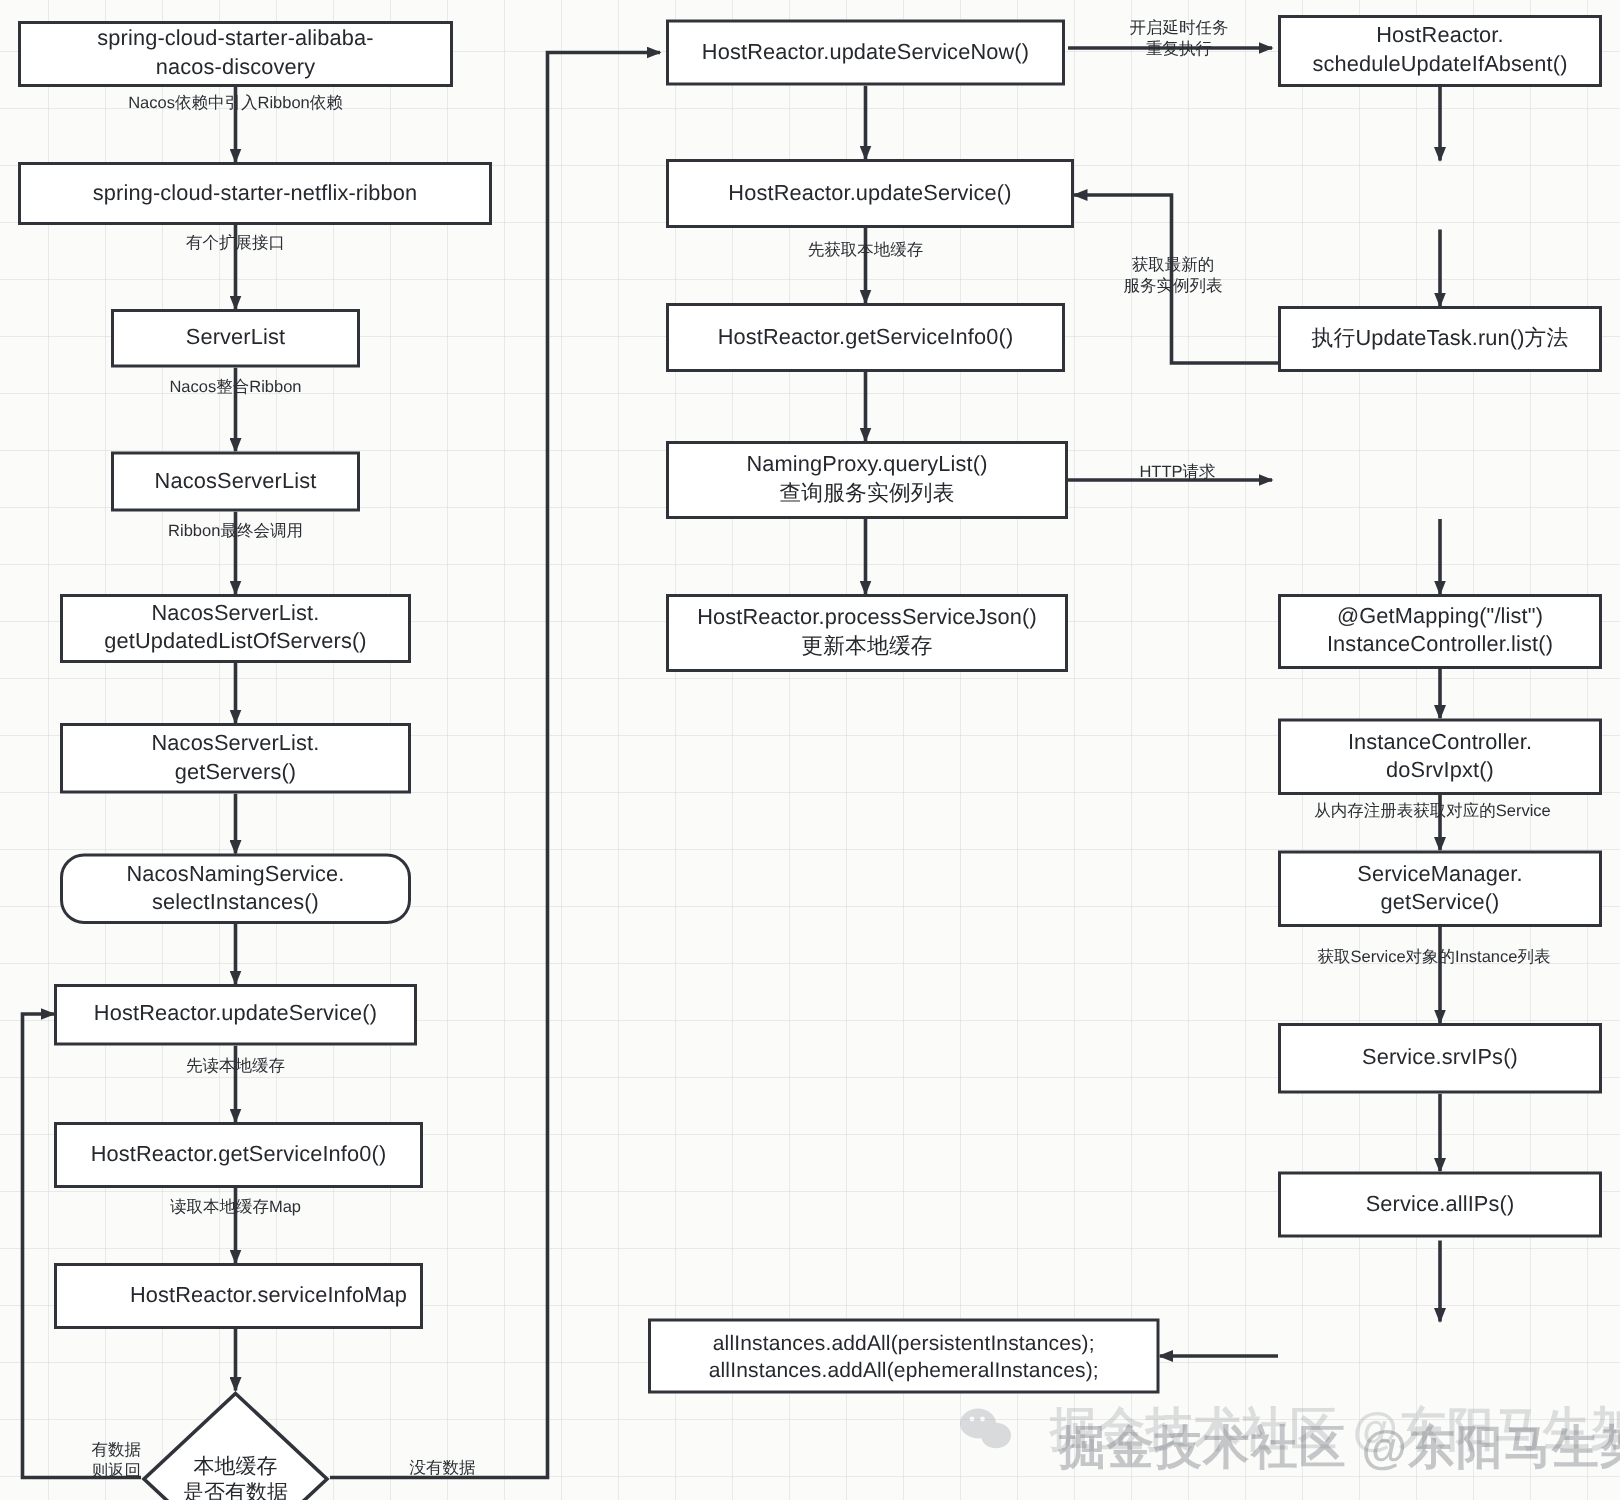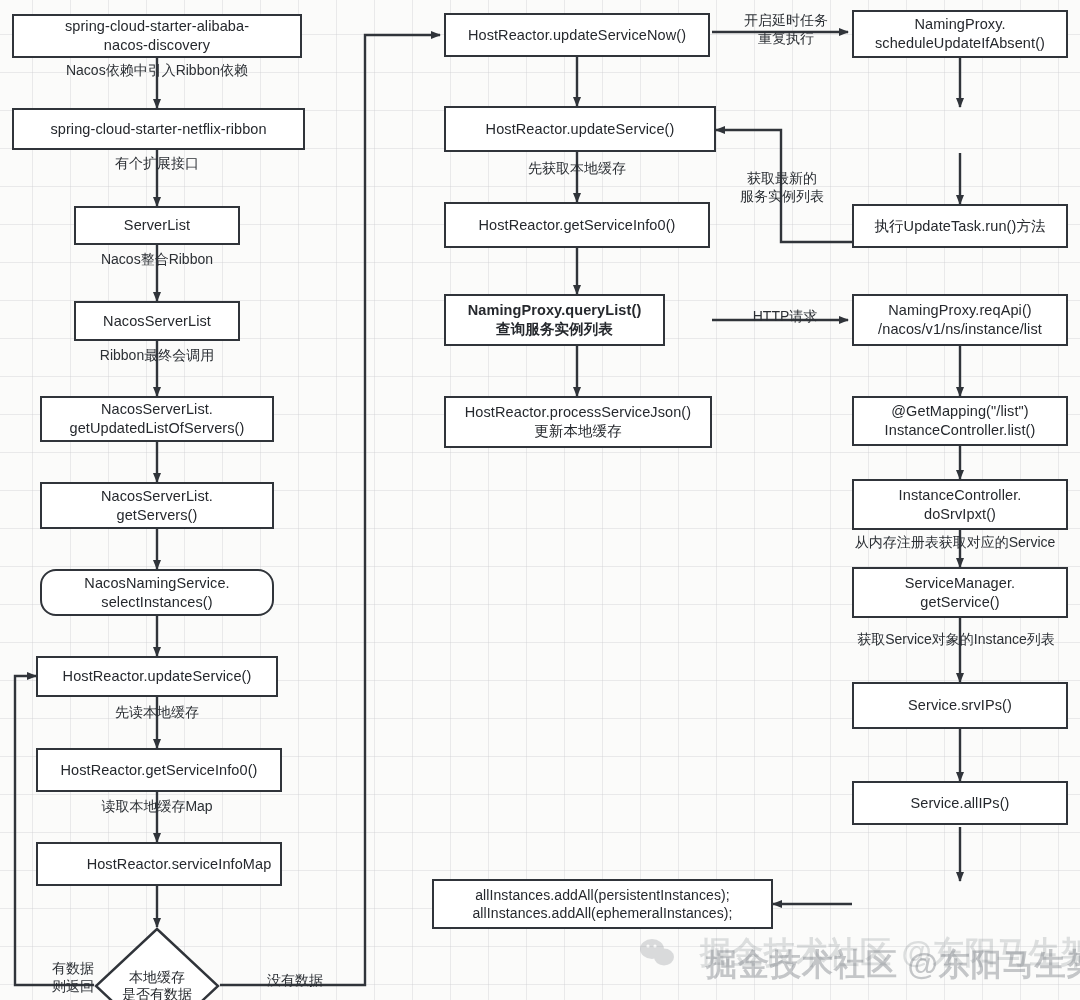--- a/index.html
+++ b/index.html
@@ -30,21 +30,21 @@
     line-height:1.30;
     letter-spacing:.1px;
     white-space:pre-line;
     padding:2px 4px;
     box-shadow:0 0 0 0 rgba(0,0,0,0);
   }
   .node.small{font-size:14px;}
   .edge-label{
     position:absolute;
     color:#2b2f34;
-    font-size:14px;
+    font-size:11px;
     line-height:1.28;
     text-align:center;
     white-space:pre-line;
     background:transparent;
     pointer-events:none;
   }
   .diamond-wrap{position:absolute;}
   .diamond-wrap .shape{position:absolute;left:0;top:0;width:100%;height:100%;}
   .diamond-wrap .dtext{
     position:absolute;left:0;top:0;width:100%;height:100%;
@@ -117,21 +117,21 @@
 
       <path d="M712,32 L730,32 L730,32 L848,32"></path>
 
       <path d="M852,904 L773,904"></path>
     </g>
   </svg>
 
   <div class="node" style="left:12px;top:14px;width:290px;height:44px;">spring-cloud-starter-alibaba-
 nacos-discovery</div>
 
-  <div class="node" style="left:12px;top:108px;width:293px;height:42px;">spring-cloud-starter-netflix-ribbon</div>
+  <div class="node" style="left:12px;top:108px;width:316px;height:42px;">spring-cloud-starter-netflix-ribbon</div>
 
   <div class="node" style="left:74px;top:206px;width:166px;height:39px;">ServerList</div>
 
   <div class="node" style="left:74px;top:301px;width:166px;height:40px;">NacosServerList</div>
 
   <div class="node" style="left:40px;top:396px;width:234px;height:46px;">NacosServerList.
 getUpdatedListOfServers()</div>
 
   <div class="node" style="left:40px;top:482px;width:234px;height:47px;">NacosServerList.
 getServers()</div>
@@ -152,37 +152,35 @@
     <div class="dtext">本地缓存
 是否有数据</div>
   </div>
 
   <div class="node" style="left:444px;top:13px;width:266px;height:44px;">HostReactor.updateServiceNow()</div>
 
   <div class="node" style="left:444px;top:106px;width:272px;height:46px;">HostReactor.updateService()</div>
 
   <div class="node" style="left:444px;top:202px;width:266px;height:46px;">HostReactor.getServiceInfo0()</div>
 
-  <div class="node" style="left:444px;top:294px;width:221px;height:52px;font-weight:bold;">NamingProxy.queryList()
+  <div class="node" style="left:444px;top:294px;width:268px;height:52px;">NamingProxy.queryList()
 查询服务实例列表</div>
 
   <div class="node" style="left:444px;top:396px;width:268px;height:52px;">HostReactor.processServiceJson()
 更新本地缓存</div>
 
   <div class="node small" style="left:432px;top:879px;width:341px;height:50px;">allInstances.addAll(persistentInstances);
 allInstances.addAll(ephemeralInstances);</div>
 
-  <div class="node" style="left:852px;top:10px;width:216px;height:48px;">NamingProxy.
+  <div class="node" style="left:852px;top:10px;width:216px;height:48px;">HostReactor.
 scheduleUpdateIfAbsent()</div>
 
 
   <div class="node" style="left:852px;top:204px;width:216px;height:44px;">执行UpdateTask.run()方法</div>
 
-  <div class="node" style="left:852px;top:294px;width:216px;height:52px;">NamingProxy.reqApi()
-/nacos/v1/ns/instance/list</div>
 
   <div class="node" style="left:852px;top:396px;width:216px;height:50px;">@GetMapping("/list")
 InstanceController.list()</div>
 
   <div class="node" style="left:852px;top:479px;width:216px;height:51px;">InstanceController.
 doSrvIpxt()</div>
 
   <div class="node" style="left:852px;top:567px;width:216px;height:51px;">ServiceManager.
 getService()</div>
 

